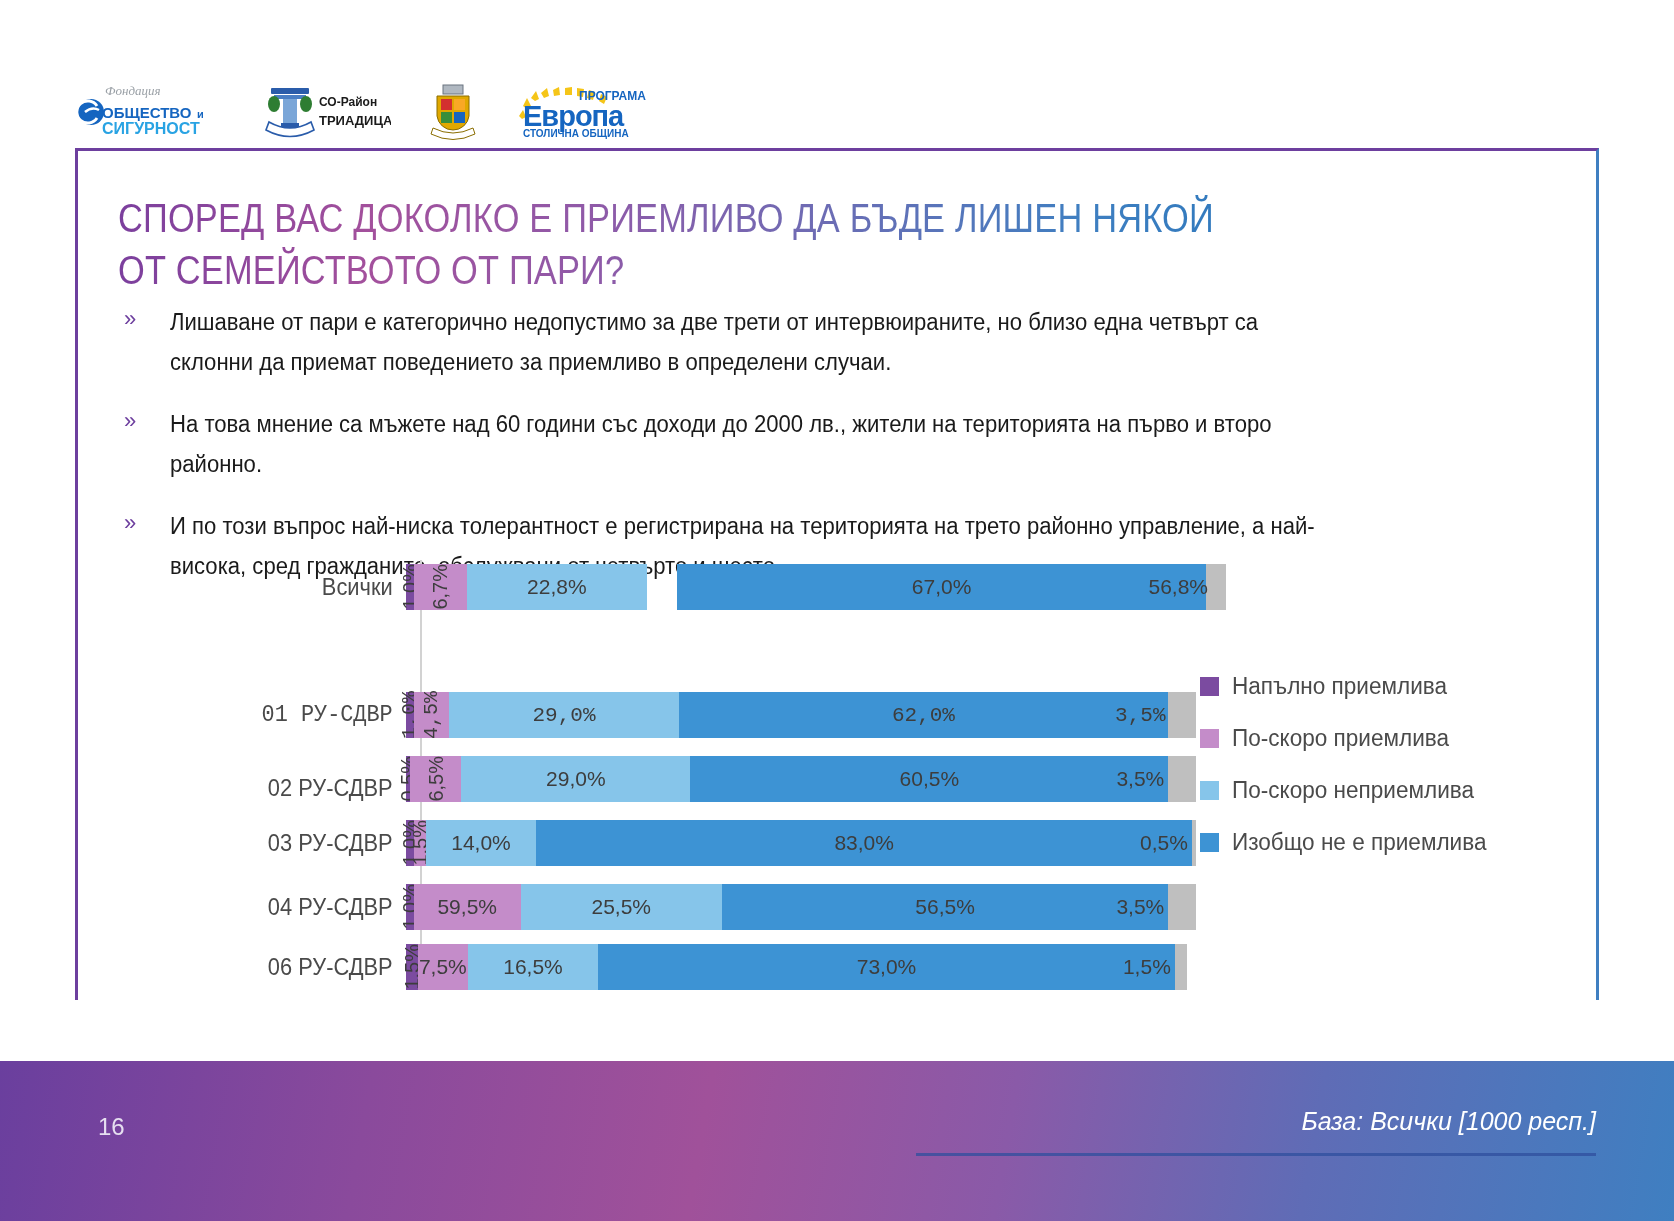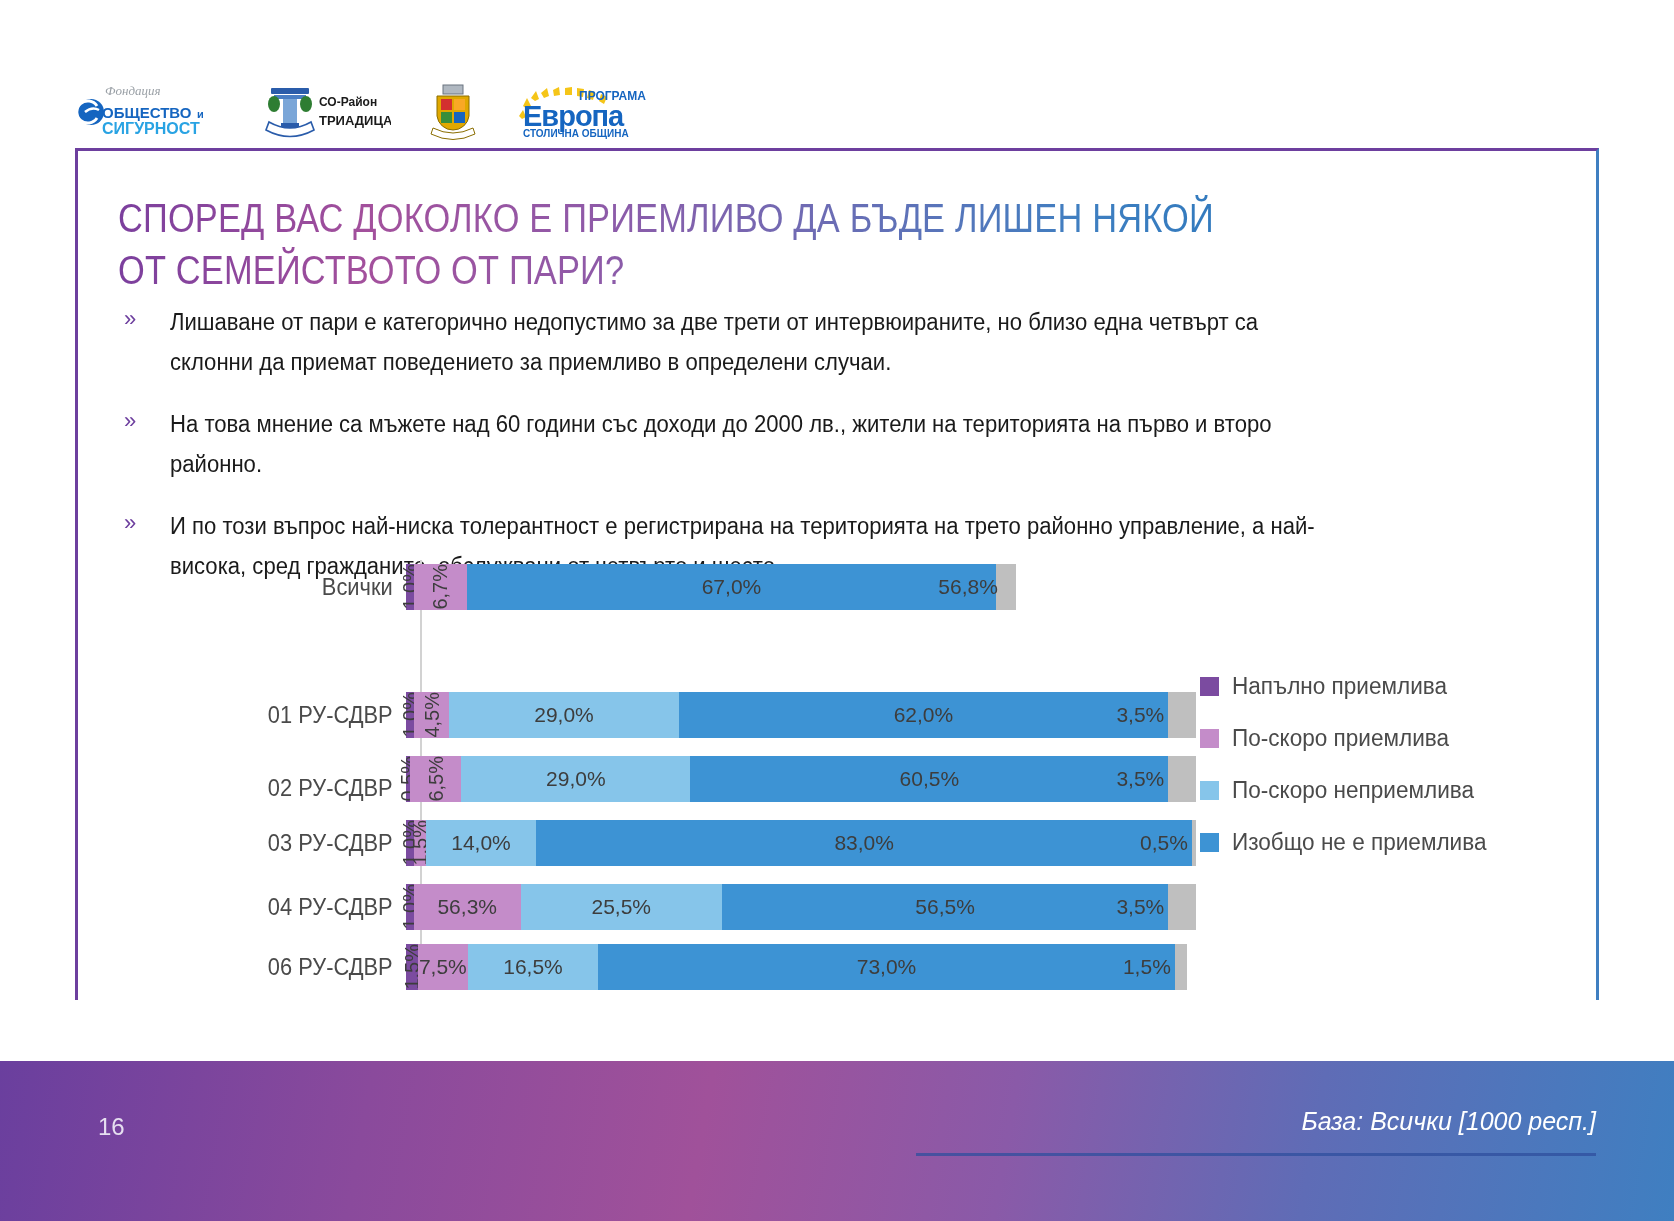--- a/index.html
+++ b/index.html
@@ -176,31 +176,34 @@
           <div class="seg" style="width: 7.9px; background: rgb(123, 75, 160);">
             <div class="lbl vert-wrap">
               <span class="vtext">1,0%</span>
             </div>
           </div>
           <div class="seg" style="width: 52.93px; background: rgb(196, 140, 201);">
             <div class="lbl vert-wrap">
               <span class="vtext">6,7%</span>
             </div>
           </div>
-          <div class="seg" style="width: 529.3px; background: rgb(61, 147, 212);">
+          <div class="seg" style="width: 180.12px; background: rgb(134, 197, 234);">
+            <span class="lbl">22,8%</span>
+          </div>
+          <div class="seg" style="width: 529.3px; background: rgb(61, 147, 212); margin-left: 30px;">
             <span class="lbl">67,0%</span>
           </div>
           <div class="seg" style="width: 19.75px; background: rgb(191, 191, 191);">
             <div class="lbl vert-wrap" style="left: -56px; width: 56px;">
               <span class="" style="writing-mode: horizontal-tb; transform: none; font-size: 21px; color: rgb(61, 61, 61);">56,8%</span>
             </div>
           </div>
         </div>
       </div>
-      <div class="row" style="top: 140px;">
+      <div class="row" style="top: 140px; font-family: Liberation Mono, monospace;">
         <div class="cat">01 РУ-СДВР</div>
         <div class="stack">
           <div class="seg" style="width: 7.9px; background: rgb(123, 75, 160);">
             <div class="lbl vert-wrap">
               <span class="vtext">1,0%</span>
             </div>
           </div>
           <div class="seg" style="width: 35.55px; background: rgb(196, 140, 201);">
             <div class="lbl vert-wrap">
               <span class="vtext">4,5%</span>
@@ -273,21 +276,21 @@
       </div>
       <div class="row" style="top: 332px;">
         <div class="cat">04 РУ-СДВР</div>
         <div class="stack">
           <div class="seg" style="width: 7.9px; background: rgb(123, 75, 160);">
             <div class="lbl vert-wrap">
               <span class="vtext">1,0%</span>
             </div>
           </div>
           <div class="seg" style="width: 106.65px; background: rgb(196, 140, 201);">
-            <span class="lbl">56,3%</span>
+            <span class="lbl">59,5%</span>
           </div>
           <div class="seg" style="width: 201.45px; background: rgb(134, 197, 234);">
             <span class="lbl">25,5%</span>
           </div>
           <div class="seg" style="width: 446.35px; background: rgb(61, 147, 212);">
             <span class="lbl">56,5%</span>
           </div>
           <div class="seg" style="width: 27.65px; background: rgb(191, 191, 191);">
             <div class="lbl vert-wrap" style="left: -56px; width: 56px;">
               <span class="" style="writing-mode: horizontal-tb; transform: none; font-size: 21px; color: rgb(61, 61, 61);">3,5%</span>

